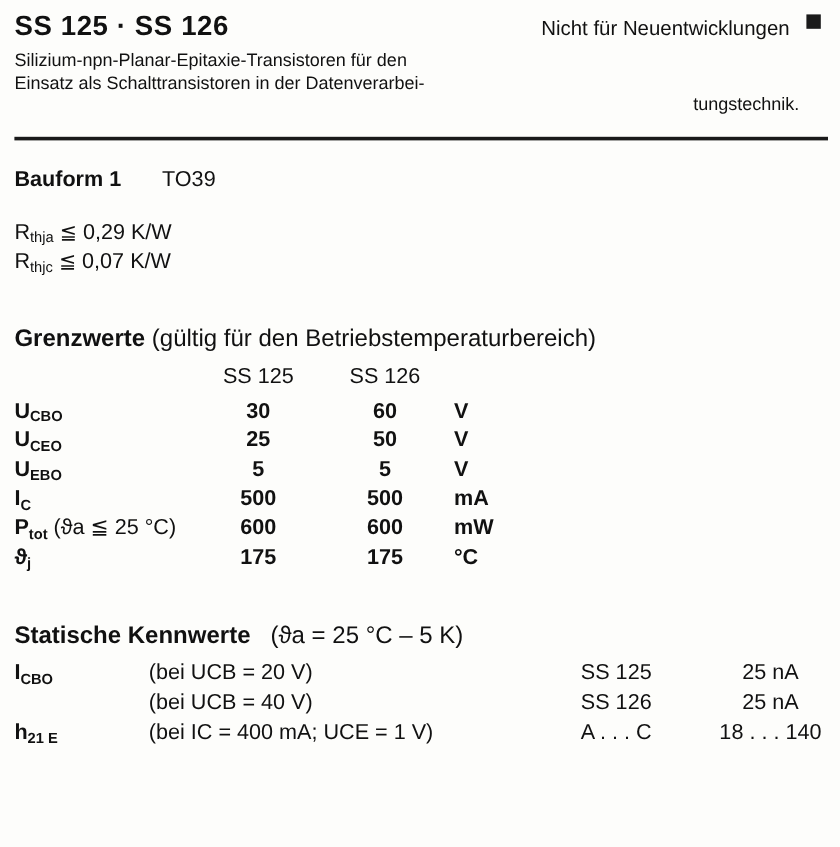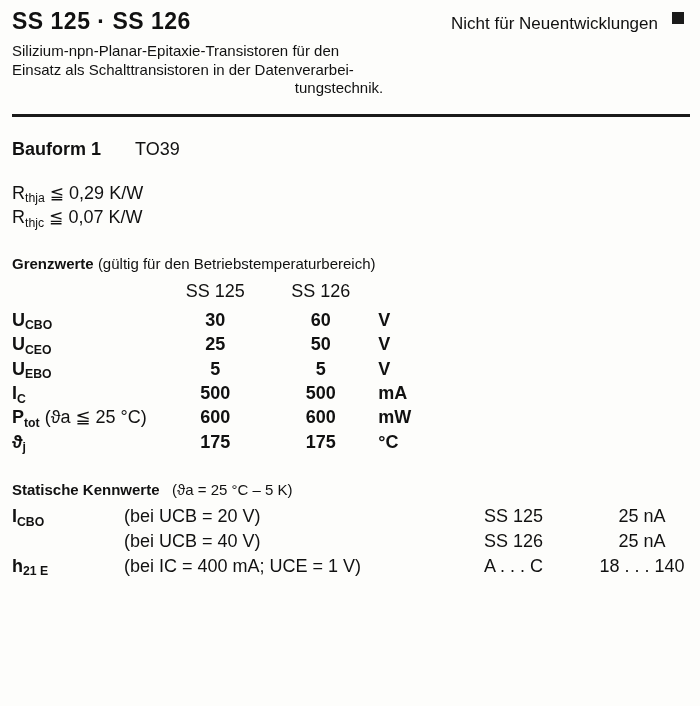--- a/index.html
+++ b/index.html
@@ -57,21 +57,21 @@
   .subtitle {
     font-size: 15px;
     line-height: 1.24;
     padding: 7px 12px 0 12px;
     text-align: justify;
     text-justify: inter-word;
     width: 678px;
     box-sizing: border-box;
   }
   .subtitle .lastline {
-    text-align: center;
+    text-align: right;
   }
 
   .rule {
     height: 3px;
     background: #1a1a1a;
     margin: 16px 10px 0 12px;
   }
 
   
   .block {
@@ -99,22 +99,22 @@
     font-size: 0.68em;
     vertical-align: baseline;
     position: relative;
     top: 0.30em;
   }
   .sym {
     font-size: 0.95em;
   }
 
   .section-title {
-    font-size: 15px;
-    margin-top: 26px;
+    font-size: 20px;
+    margin-top: 42px;
   }
   .section-title b {
     font-weight: bold;
   }
 
   
   table {
     border-collapse: collapse;
     font-size: 18px;
   }

